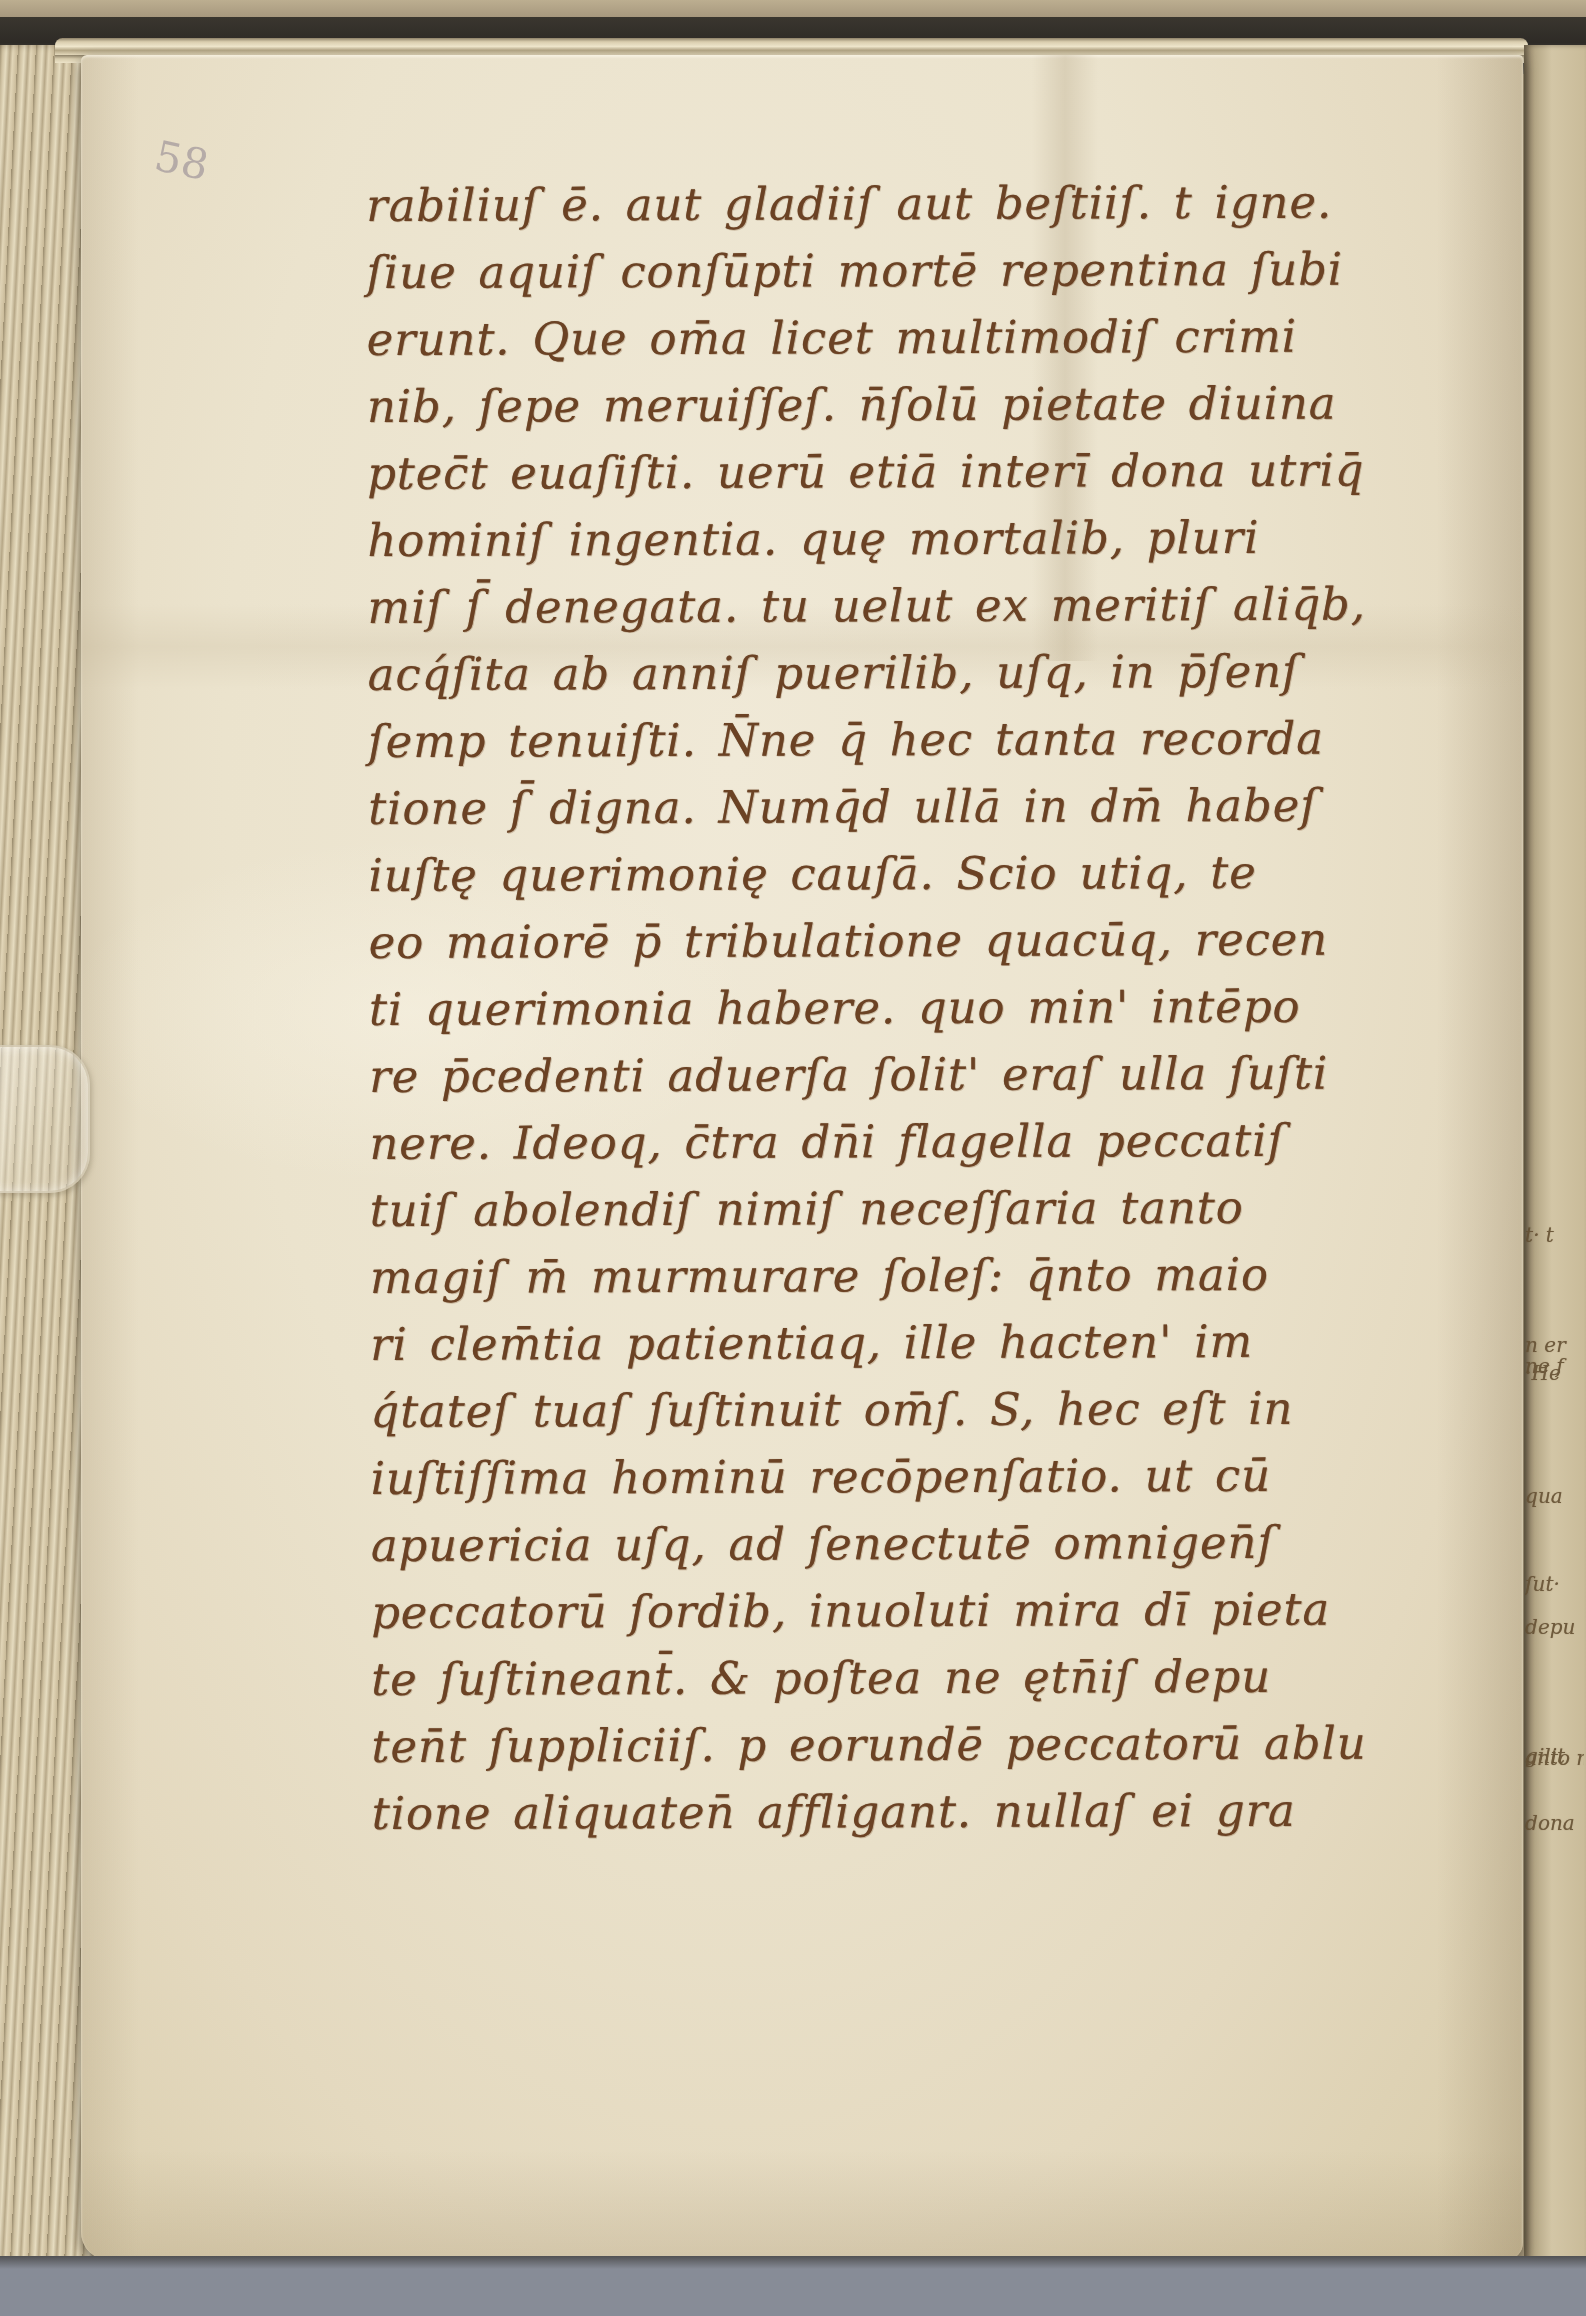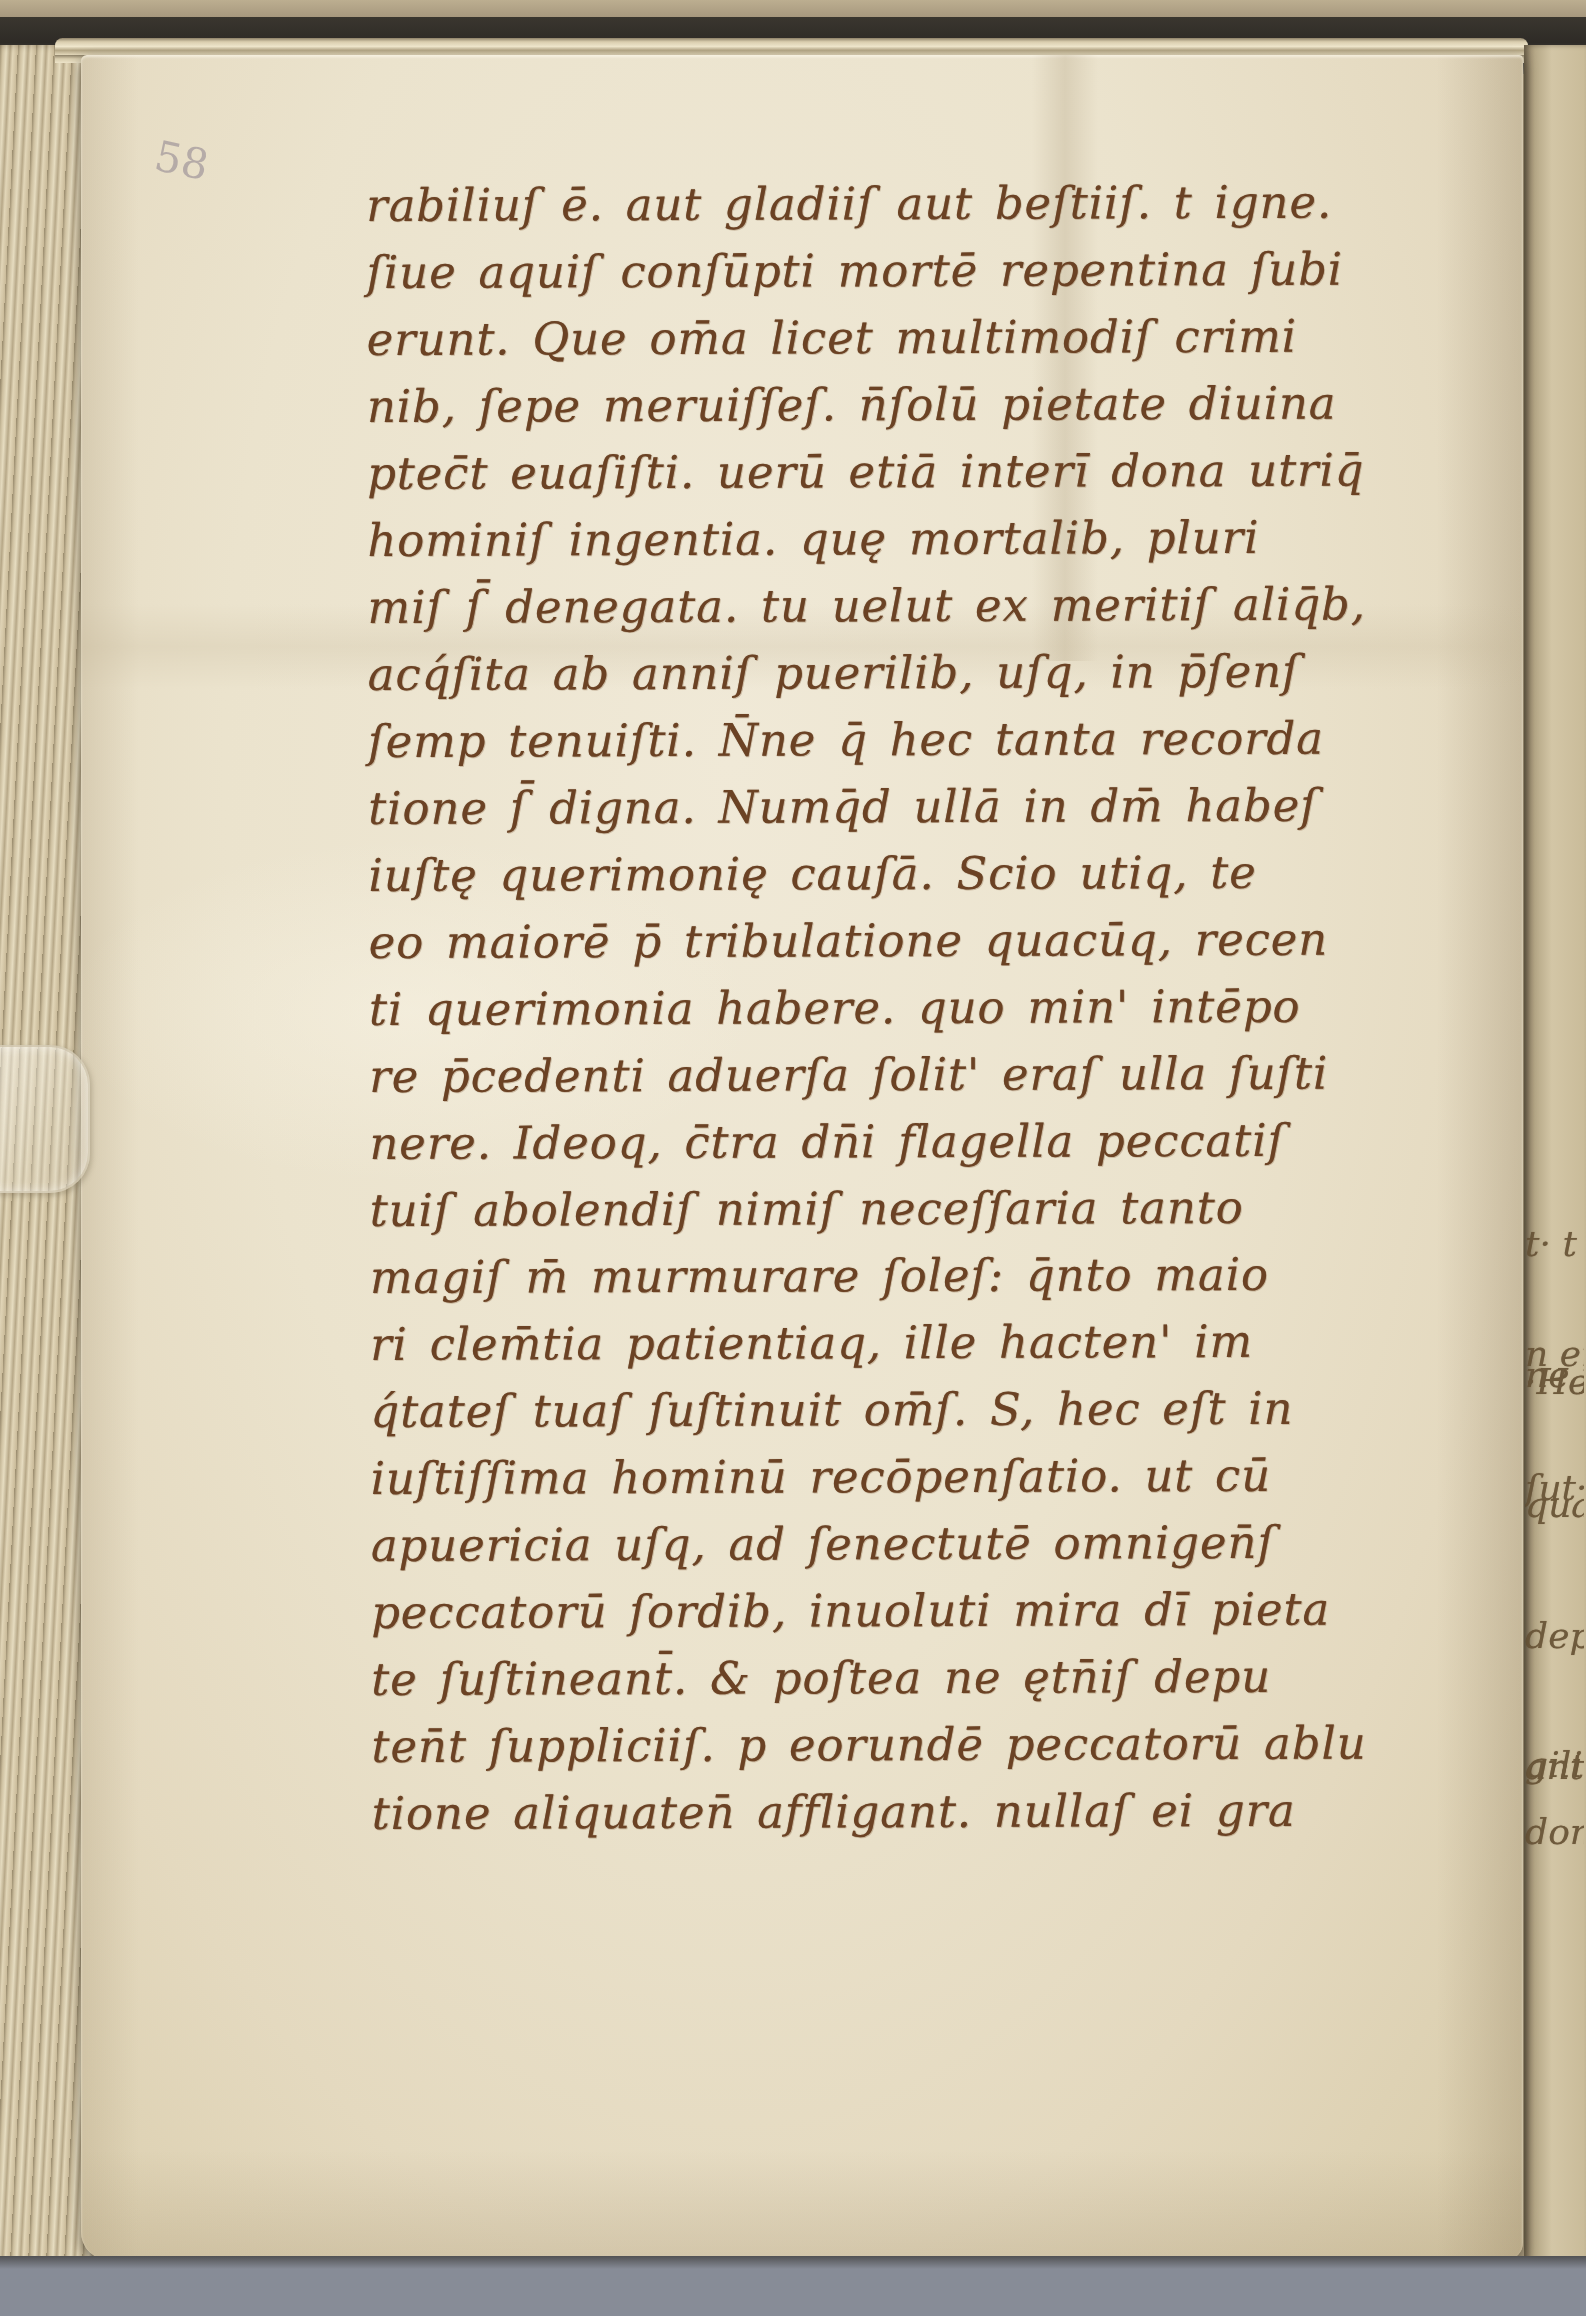--- a/index.html
+++ b/index.html
@@ -54,21 +54,21 @@
     transform:rotate(-0.2deg);}
   .line{white-space:nowrap;height:67px;line-height:67px;
     font-size:45px;font-style:italic;letter-spacing:0.9px;word-spacing:6.6px;
     color:#6b4224;
     text-shadow:0 0 0.9px rgba(92,58,30,.55), 0.9px 0.9px 0 rgba(122,80,44,.25);}
   
   .next-page-edge{position:absolute;right:0;top:45px;width:62px;height:2226px;
     background:linear-gradient(90deg,#8f8166 0%,#b6a887 18%,#d3c6a6 45%,#c9bb99 100%);
     box-shadow:inset 3.8px 0 5.7px rgba(70,60,44,.5);overflow:hidden;}
   .fragment{position:absolute;right:1.9px;width:59px;overflow:hidden;
-    font-size:36px;font-style:italic;color:#6e5a3c;white-space:nowrap;
+    font-size:20px;font-style:italic;color:#6e5a3c;white-space:nowrap;
     text-shadow:0 0 0.9px rgba(92,70,42,.5);}
   
   .bottom-bg{position:absolute;left:0;top:2256px;width:1586px;height:61px;
     background:linear-gradient(180deg,#5f5c58 0%,#84899322%,#868b96 40%,#8a8f9a 100%);
     background-color:#878c97;}
   .bottom-bg-shade{position:absolute;left:0;top:2256px;width:1586px;height:13.2px;
     background:linear-gradient(180deg,rgba(45,42,38,.6),rgba(45,42,38,0));}
 </style>
 </head>
 <body>
@@ -80,21 +80,21 @@
 
   <div class="page-stack"></div>
   <div class="stack-top"></div>
 
   <div class="next-page-edge">
     <div class="fragment" style="top:1178px">t· t</div>
     <div class="fragment" style="top:1288px">n er</div>
     <div class="fragment" style="top:1309px">ne f</div>
     <div class="fragment" style="top:1316px">·He</div>
     <div class="fragment" style="top:1439px">qua</div>
-    <div class="fragment" style="top:1422px">ſut·</div>
+    <div class="fragment" style="top:1527px">ſut·</div>
     <div class="fragment" style="top:1570px">depu</div>
     <div class="fragment" style="top:1699px">gilit</div>
     <div class="fragment" style="top:1701px">anto m</div>
     <div class="fragment" style="top:1766px">dona</div>
   </div>
 
   <div class="page">
     <div class="crease-v"></div>
     <div class="crease-h"></div>
     <div class="folio-number">58</div>

